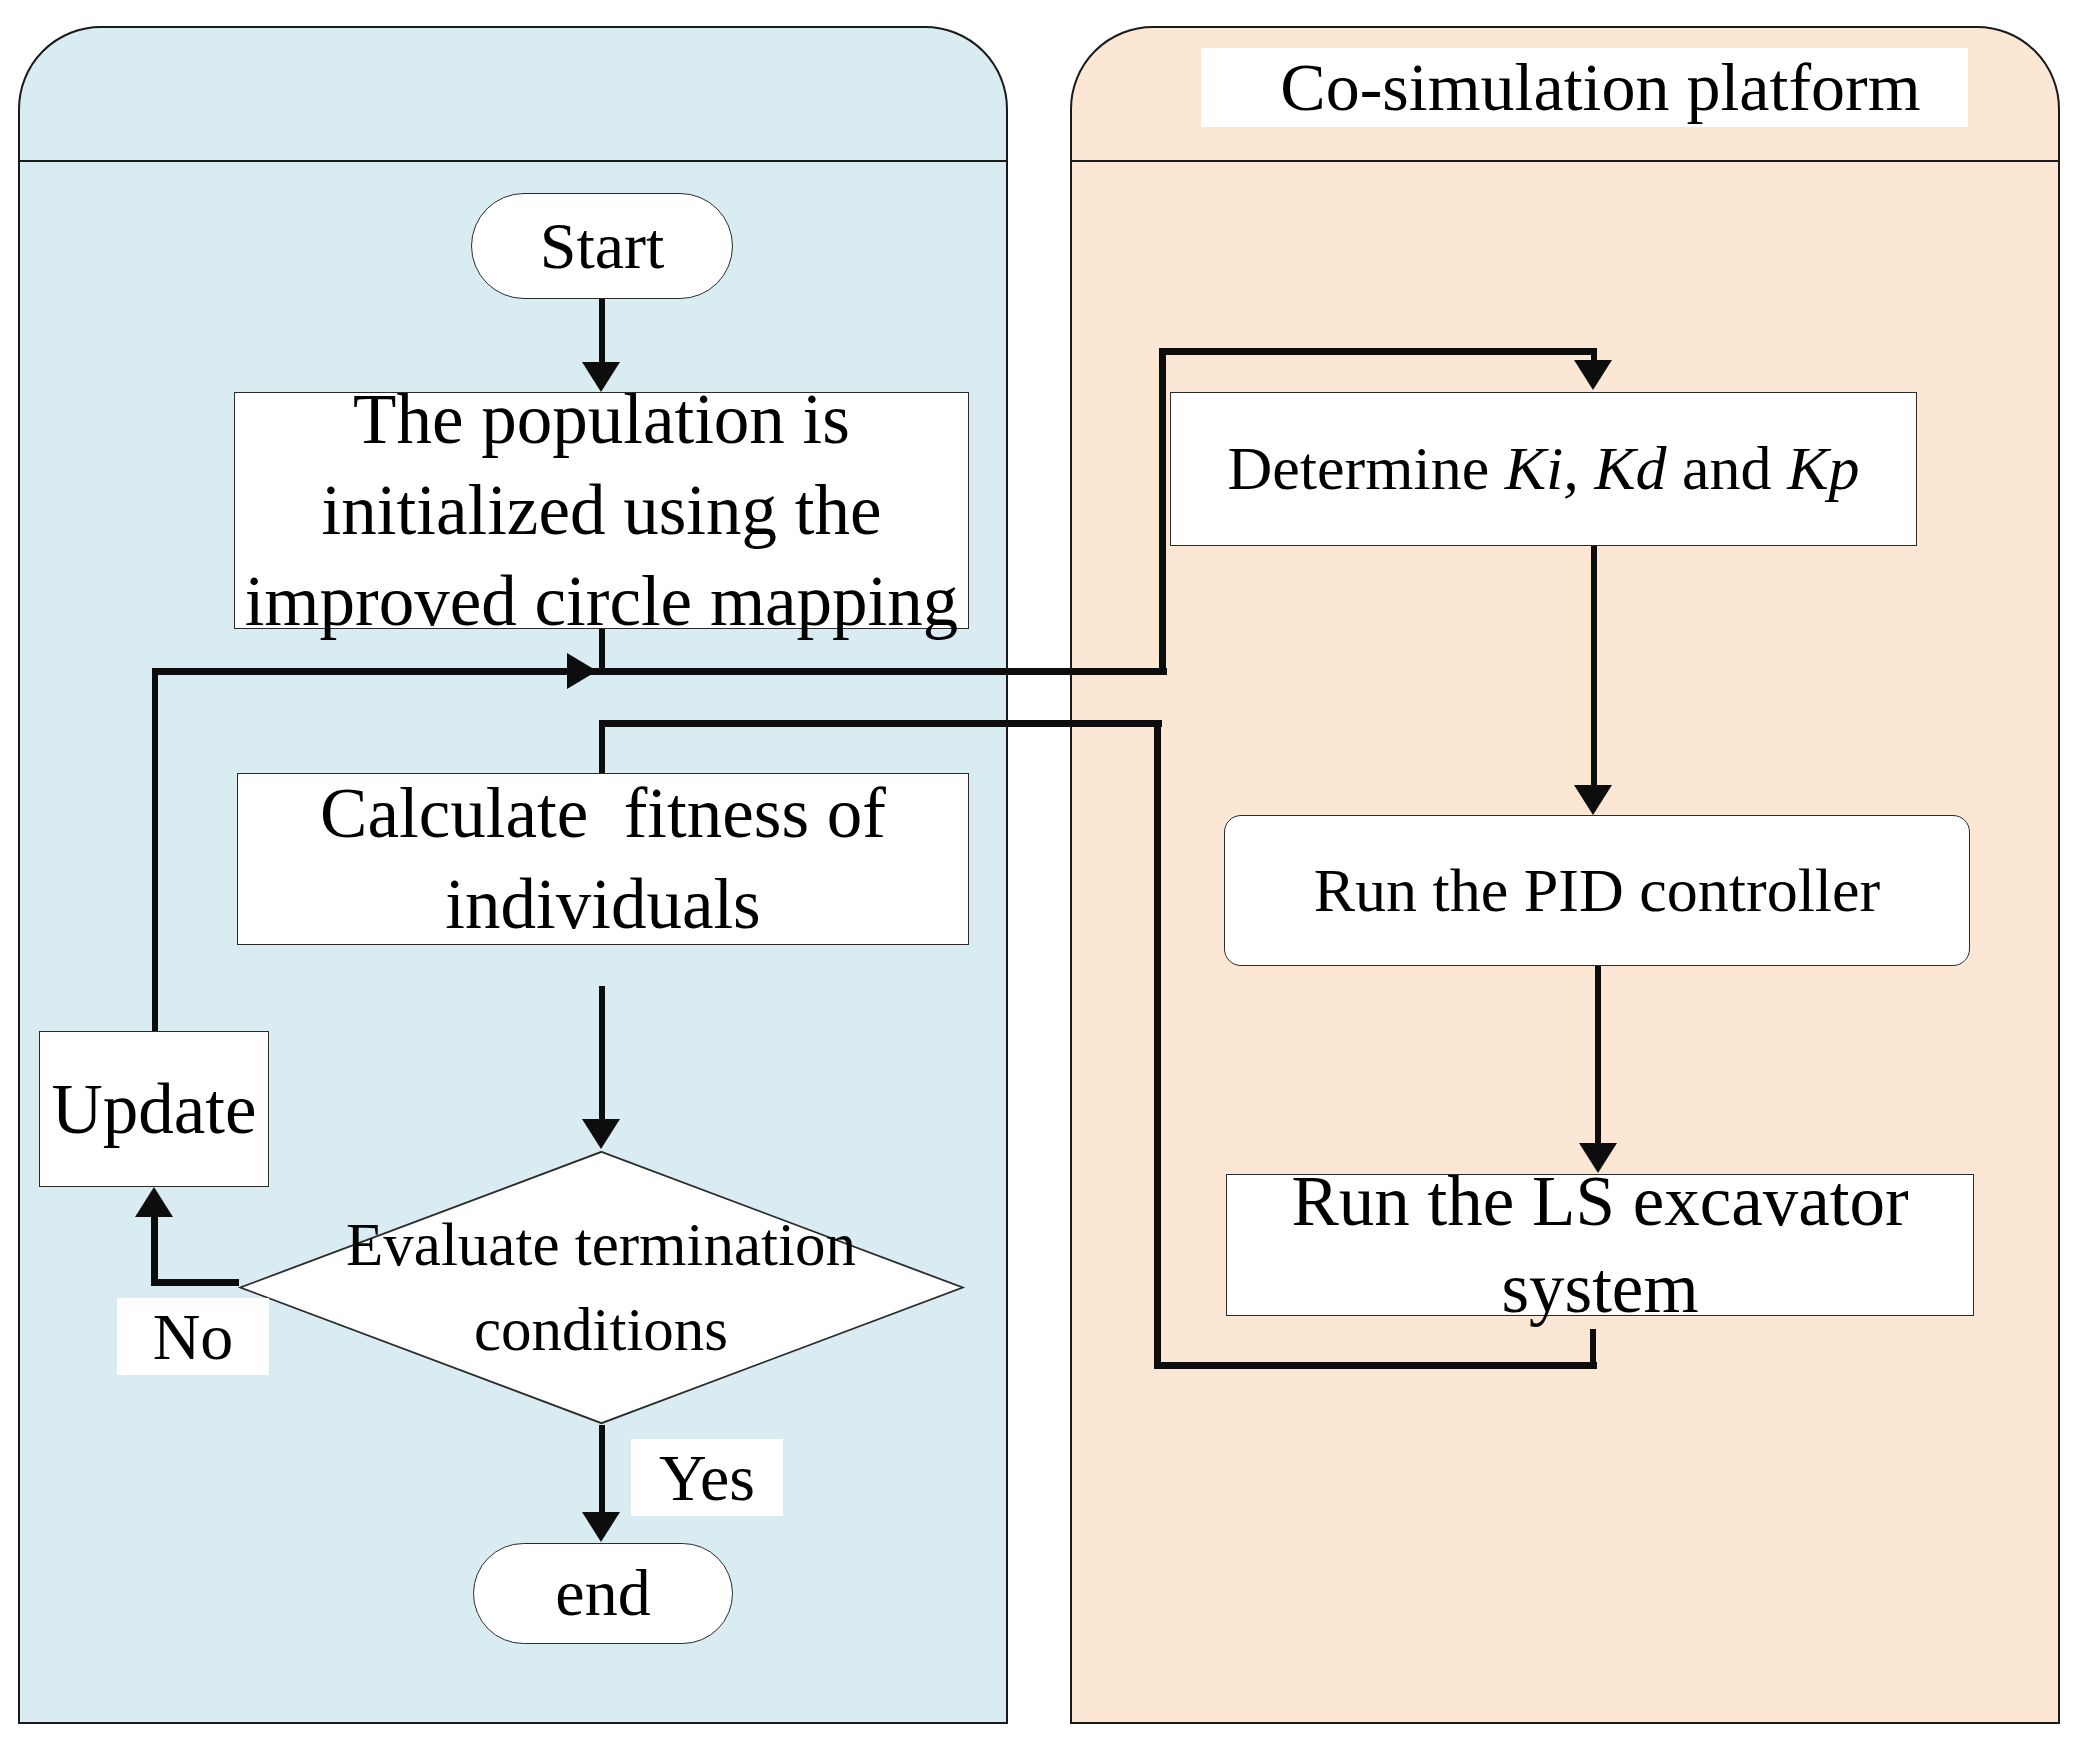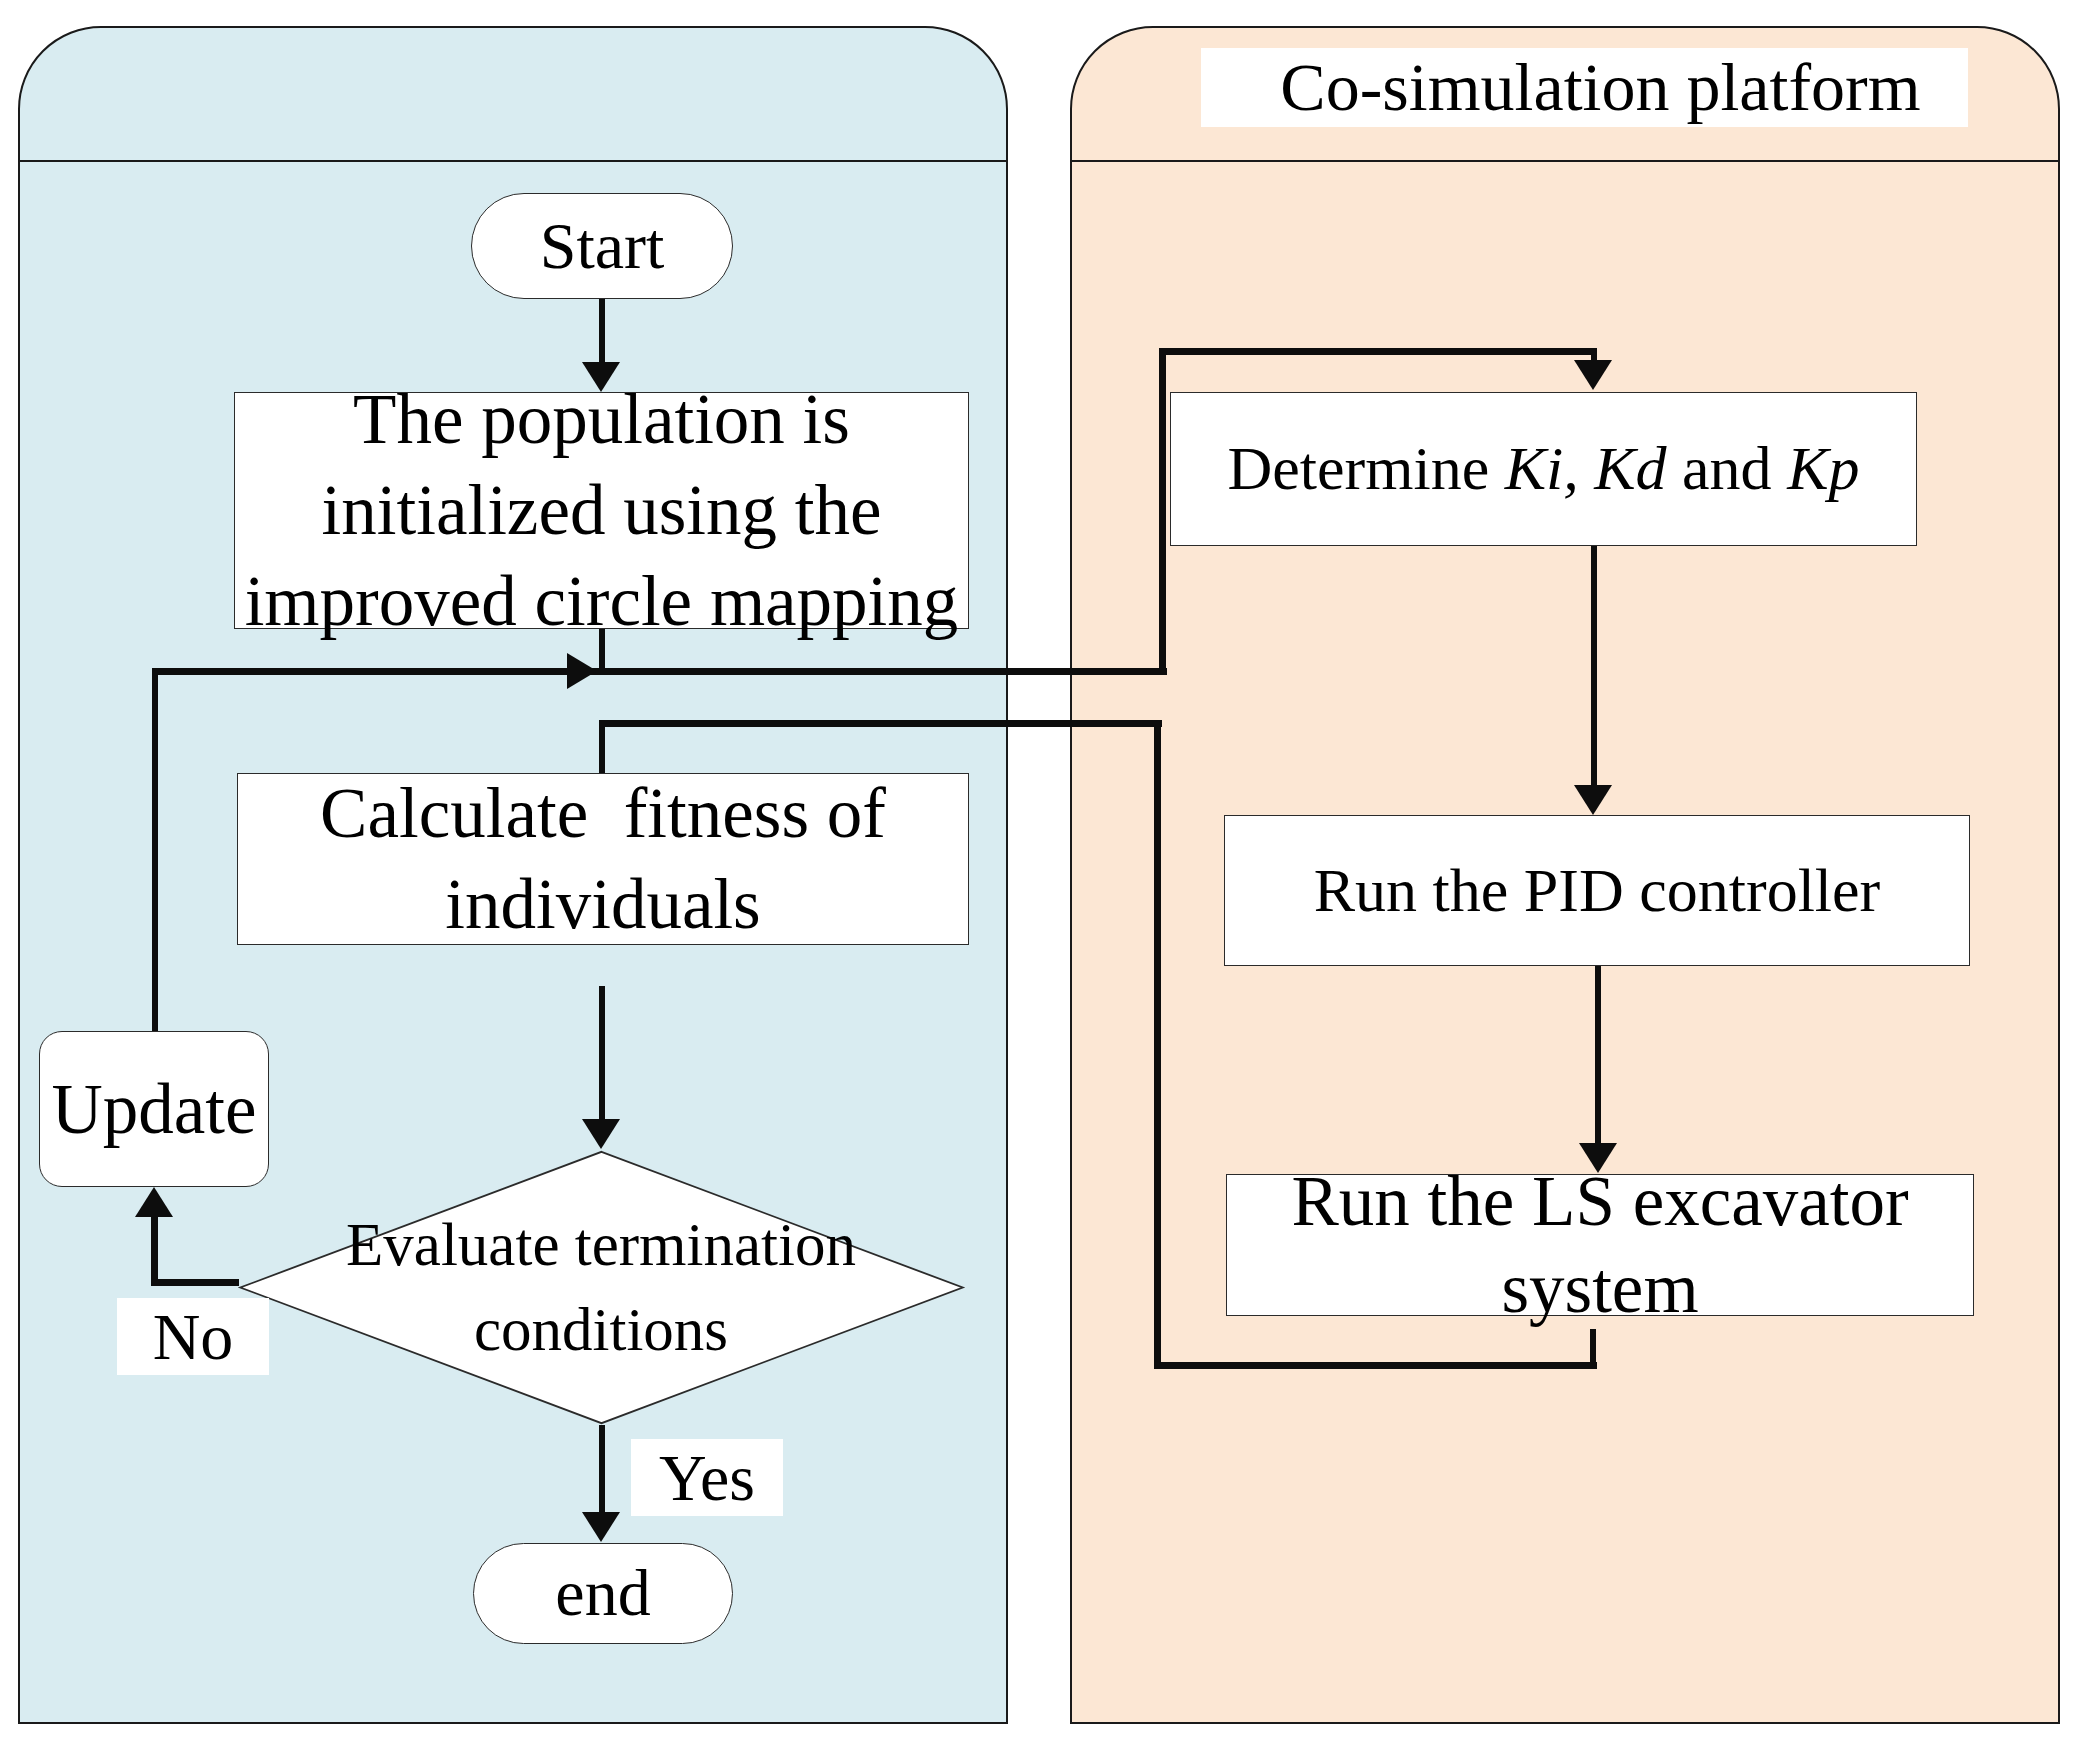--- a/index.html
+++ b/index.html
@@ -131,31 +131,31 @@
 
   <div class="node" style="left:237px;top:773px;width:732px;height:172px;">Calculate  fitness of
 individuals</div>
 
   <svg class="diamond-svg" width="729" height="275" viewBox="0 0 794 300">
     <polygon points="397,2 791,150 397,298 3,150" fill="#ffffff" stroke="#2b2b2b" stroke-width="2"></polygon>
   </svg>
   <div class="diamond-text">Evaluate termination
 conditions</div>
 
-  <div class="node" style="left:39px;top:1031px;width:230px;height:156px;border-radius:23px;">Update</div>
+  <div class="node" style="left:39px;top:1031px;width:230px;height:156px;">Update</div>
 
   <div class="label-chip" style="left:117px;top:1298px;width:152px;height:77px;">No</div>
 
   <div class="label-chip" style="left:631px;top:1439px;width:152px;height:77px;">Yes</div>
 
   <div class="node stadium" style="left:473px;top:1543px;width:260px;height:101px;">end</div>
 
   <div class="node" style="left:1170px;top:392px;width:747px;height:154px;font-size:62px;">
     <span class="seg">Determine </span><span class="seg italic">Ki, Kd</span><span class="seg"> and </span><span class="seg italic">Kp</span>
   </div>
 
-  <div class="node" style="left:1224px;top:815px;width:746px;height:151px;font-size:62px;">Run the PID controller</div>
+  <div class="node" style="left:1224px;top:815px;width:746px;height:151px;font-size:62px;border-radius:17px;">Run the PID controller</div>
 
   <div class="node" style="left:1226px;top:1174px;width:748px;height:142px;line-height:1.22;">Run the LS excavator
 system</div>
 
 </div>
 
 
 </body></html>

